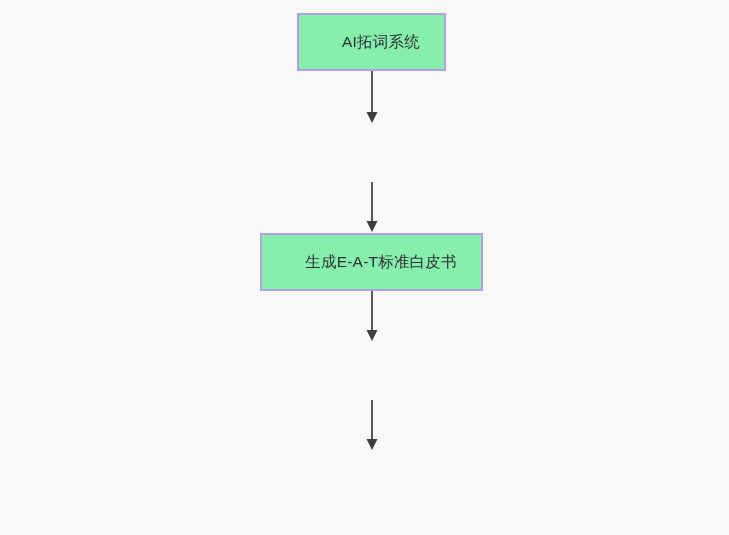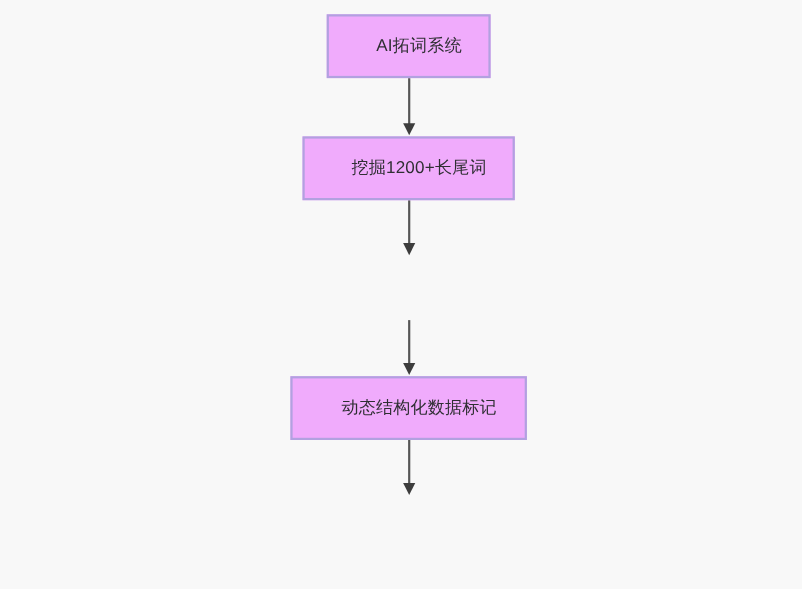--- a/index.html
+++ b/index.html
@@ -15,21 +15,21 @@
   }
   #flowchart-canvas {
     position: relative;
     width: 729px;
     height: 535px;
     background: #f8f8f8;
   }
   .node {
     position: absolute;
     box-sizing: border-box;
-    background: #f0abfc;
+    background: #86efac;
     border: 2px solid #b2a1e0;
     border-radius: 0;
     display: flex;
     align-items: center;
     justify-content: center;
     z-index: 2;
     padding-left: 19px;
   }
   .node-label {
     font-size: 15.5px;
@@ -91,23 +91,20 @@
     <g>
       <line class="edge-line" x1="372" y1="400" x2="372" y2="441"></line>
       <polygon class="edge-arrow" points="372,450 366.5,439 377.5,439"></polygon>
     </g>
   </svg>
 
   <div class="node" id="node-1">
     <span class="node-label">AI拓词系统</span>
   </div>
 
-  <div class="node" id="node-2">
-    <span class="node-label">挖掘1200+长尾词</span>
+
+  <div class="node" id="node-3">
+    <span class="node-label">生成E-A-T标准白皮书</span>
   </div>
 
-
-  <div class="node" id="node-4">
-    <span class="node-label">动态结构化数据标记</span>
-  </div>
 
 
 </div>
 
 </body></html>

